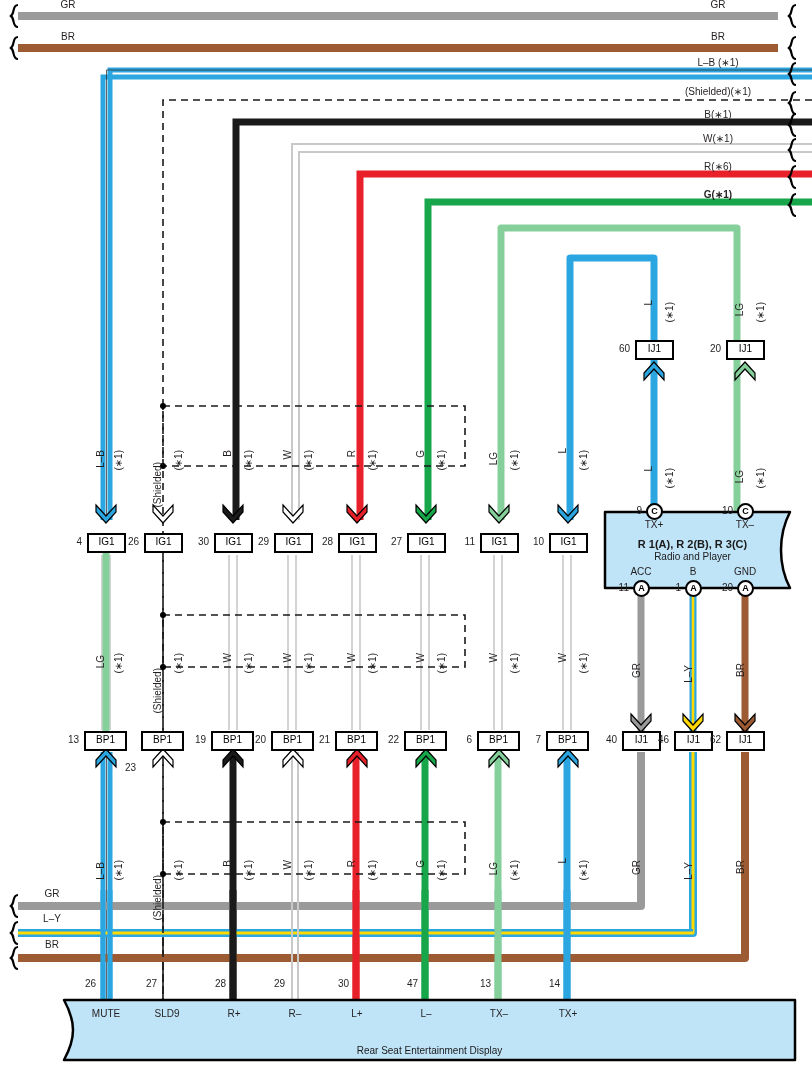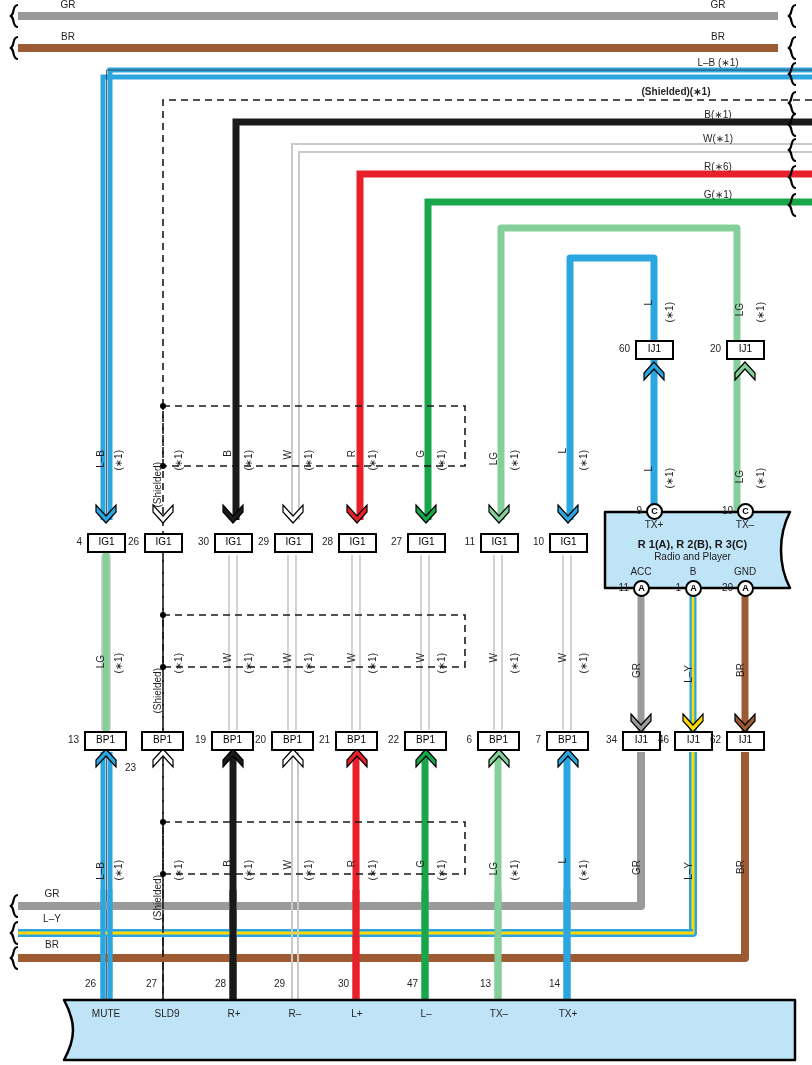--- a/index.html
+++ b/index.html
@@ -293,25 +293,25 @@
     <g>
         <use href="#braceglyph" x="786" y="194"></use>
       </g>
   </svg>
 
   <div class="lbl lbl-c" style="left:68px;top:-1px;">GR</div>
   <div class="lbl lbl-c" style="left:718px;top:-1px;">GR</div>
   <div class="lbl lbl-c" style="left:68px;top:31px;">BR</div>
   <div class="lbl lbl-c" style="left:718px;top:31px;">BR</div>
   <div class="lbl lbl-c" style="left:718px;top:57px;">L–B (∗1)</div>
-  <div class="lbl lbl-c" style="left:676px;top:86px;font-weight:bold;">(Shielded)(∗1)</div>
+  <div class="lbl lbl-c" style="left:718px;top:86px;">(Shielded)(∗1)</div>
   <div class="lbl lbl-c" style="left:718px;top:109px;">B(∗1)</div>
   <div class="lbl lbl-c" style="left:718px;top:133px;">W(∗1)</div>
   <div class="lbl lbl-c" style="left:718px;top:161px;">R(∗6)</div>
-  <div class="lbl lbl-c" style="left:718px;top:189px;">G(∗1)</div>
+  <div class="lbl lbl-c" style="left:718px;top:189px;font-weight:bold;">G(∗1)</div>
 
   <div class="vlbl" style="left:95px;top:450px;">L–B</div>
   <div class="vlbl" style="left:113px;top:450px;">(∗1)</div>
 
   <div class="vlbl" style="left:152px;top:462px;">(Shielded)</div>
   <div class="vlbl" style="left:173px;top:450px;">(∗1)</div>
 
   <div class="vlbl" style="left:222px;top:450px;">B</div>
   <div class="vlbl" style="left:243px;top:450px;">(∗1)</div>
 
@@ -438,21 +438,21 @@
 
   <div class="pinnum" style="left:375px;top:734px;width:24px;">22</div>
   <div class="conn" style="left:404px;top:731px;width:43px;height:20px;">BP1</div>
 
   <div class="pinnum" style="left:448px;top:734px;width:24px;">6</div>
   <div class="conn" style="left:477px;top:731px;width:43px;height:20px;">BP1</div>
 
   <div class="pinnum" style="left:517px;top:734px;width:24px;">7</div>
   <div class="conn" style="left:546px;top:731px;width:43px;height:20px;">BP1</div>
 
-  <div class="pinnum" style="left:593px;top:734px;width:24px;">34</div>
+  <div class="pinnum" style="left:593px;top:734px;width:24px;">40</div>
   <div class="conn" style="left:622px;top:731px;width:39px;height:20px;">IJ1</div>
 
   <div class="pinnum" style="left:645px;top:734px;width:24px;">46</div>
   <div class="conn" style="left:674px;top:731px;width:39px;height:20px;">IJ1</div>
 
   <div class="pinnum" style="left:697px;top:734px;width:24px;">62</div>
   <div class="conn" style="left:726px;top:731px;width:39px;height:20px;">IJ1</div>
 
   <div class="vlbl" style="left:95px;top:862px;">L–B</div>
   <div class="vlbl" style="left:113px;top:860px;">(∗1)</div>
@@ -503,13 +503,14 @@
 
   <div class="pinnum" style="left:394px;top:978px;width:24px;">47</div>
   <div class="lbl lbl-c" style="left:426px;top:1008px;">L–</div>
 
   <div class="pinnum" style="left:467px;top:978px;width:24px;">13</div>
   <div class="lbl lbl-c" style="left:499px;top:1008px;">TX–</div>
 
   <div class="pinnum" style="left:536px;top:978px;width:24px;">14</div>
   <div class="lbl lbl-c" style="left:568px;top:1008px;">TX+</div>
 
+  <div class="boxtxt" style="left:64px;top:1045px;width:731px;font-size:10px;">Rear Seat Entertainment Display</div>
 </div>
 
 </body></html>

